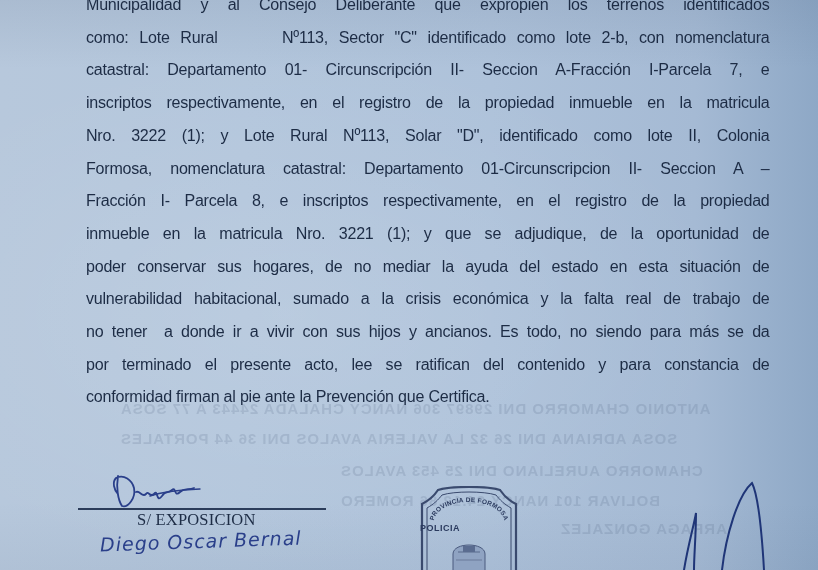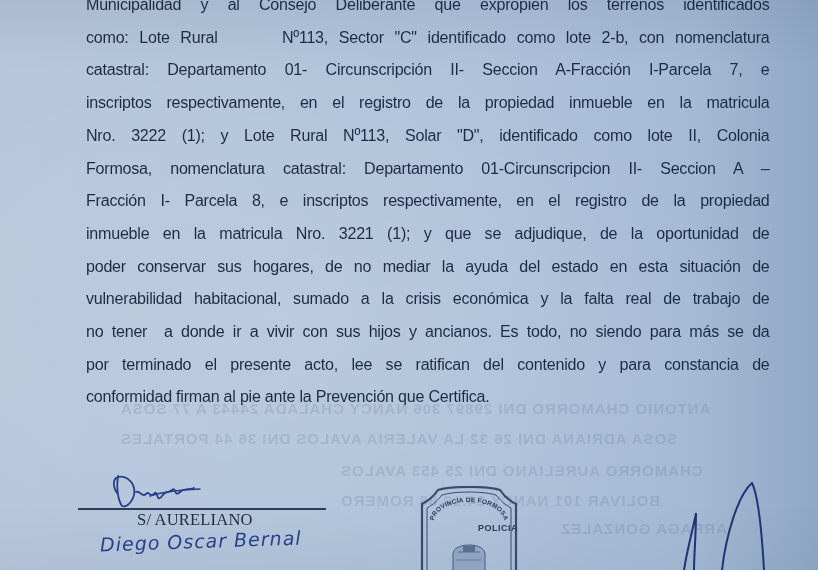--- a/index.html
+++ b/index.html
@@ -97,21 +97,21 @@
       left: 420px;
       top: 486px;
       width: 98px;
       height: 90px;
     }
     .stamp-title {
       position: absolute;
       left: 0;
       top: 37px;
       width: 100%;
-      text-align: right;
+      text-align: left;
       font-family: "Liberation Sans", sans-serif;
       font-weight: bold;
       font-size: 9px;
       color: #2a3a5e;
       letter-spacing: 0.5px;
     }
     .right-sig {
       position: absolute;
       left: 680px;
       top: 475px;
@@ -146,21 +146,21 @@
   </div>
 </div>
 
 <svg class="signature-svg" width="100" height="45" viewBox="0 0 100 45">
   <path d="M8 8 C 6 20, 8 32, 12 38 C 18 40, 26 30, 24 20 C 22 12, 14 6, 6 10 C 2 14, 4 22, 8 26" fill="none" stroke="#2a3f8a" stroke-width="1.8" stroke-linecap="round"></path>
   <path d="M26 24 C 30 22, 32 30, 36 26 C 38 22, 40 30, 44 26 C 48 20, 46 36, 52 28 C 56 22, 58 26, 62 22 C 66 18, 64 30, 70 24 C 74 20, 78 22, 84 20" fill="none" stroke="#2a3f8a" stroke-width="1.8" stroke-linecap="round"></path>
   <path d="M40 28 C 52 24, 70 22, 90 21" fill="none" stroke="#2a3f8a" stroke-width="1.4" stroke-linecap="round"></path>
 </svg>
 
 <div class="sig-line"></div>
-<div class="sig-label">S/ AURELIANO</div>
+<div class="sig-label">S/ EXPOSICION</div>
 <div class="handwritten-name">Diego Oscar Bernal</div>
 
 <div class="stamp">
   <svg width="98" height="90" viewBox="0 0 98 90">
     <defs>
       <path id="arcPath" d="M14 34 C 20 10, 78 10, 84 34"></path>
     </defs>
     <path d="M2 90 L2 18 C 10 14, 14 10, 18 4 C 30 0, 68 0, 80 4 C 84 10, 88 14, 96 18 L96 90" fill="none" stroke="#3a4a6e" stroke-width="2.2"></path>
     <path d="M7 90 L7 22 C 14 18, 18 14, 22 9 C 34 5, 64 5, 76 9 C 80 14, 84 18, 91 22 L91 90" fill="none" stroke="#3a4a6e" stroke-width="1"></path>
     <text font-family="Liberation Sans, sans-serif" font-weight="bold" font-size="6.5" fill="#2a3a5e" letter-spacing="0.2">

